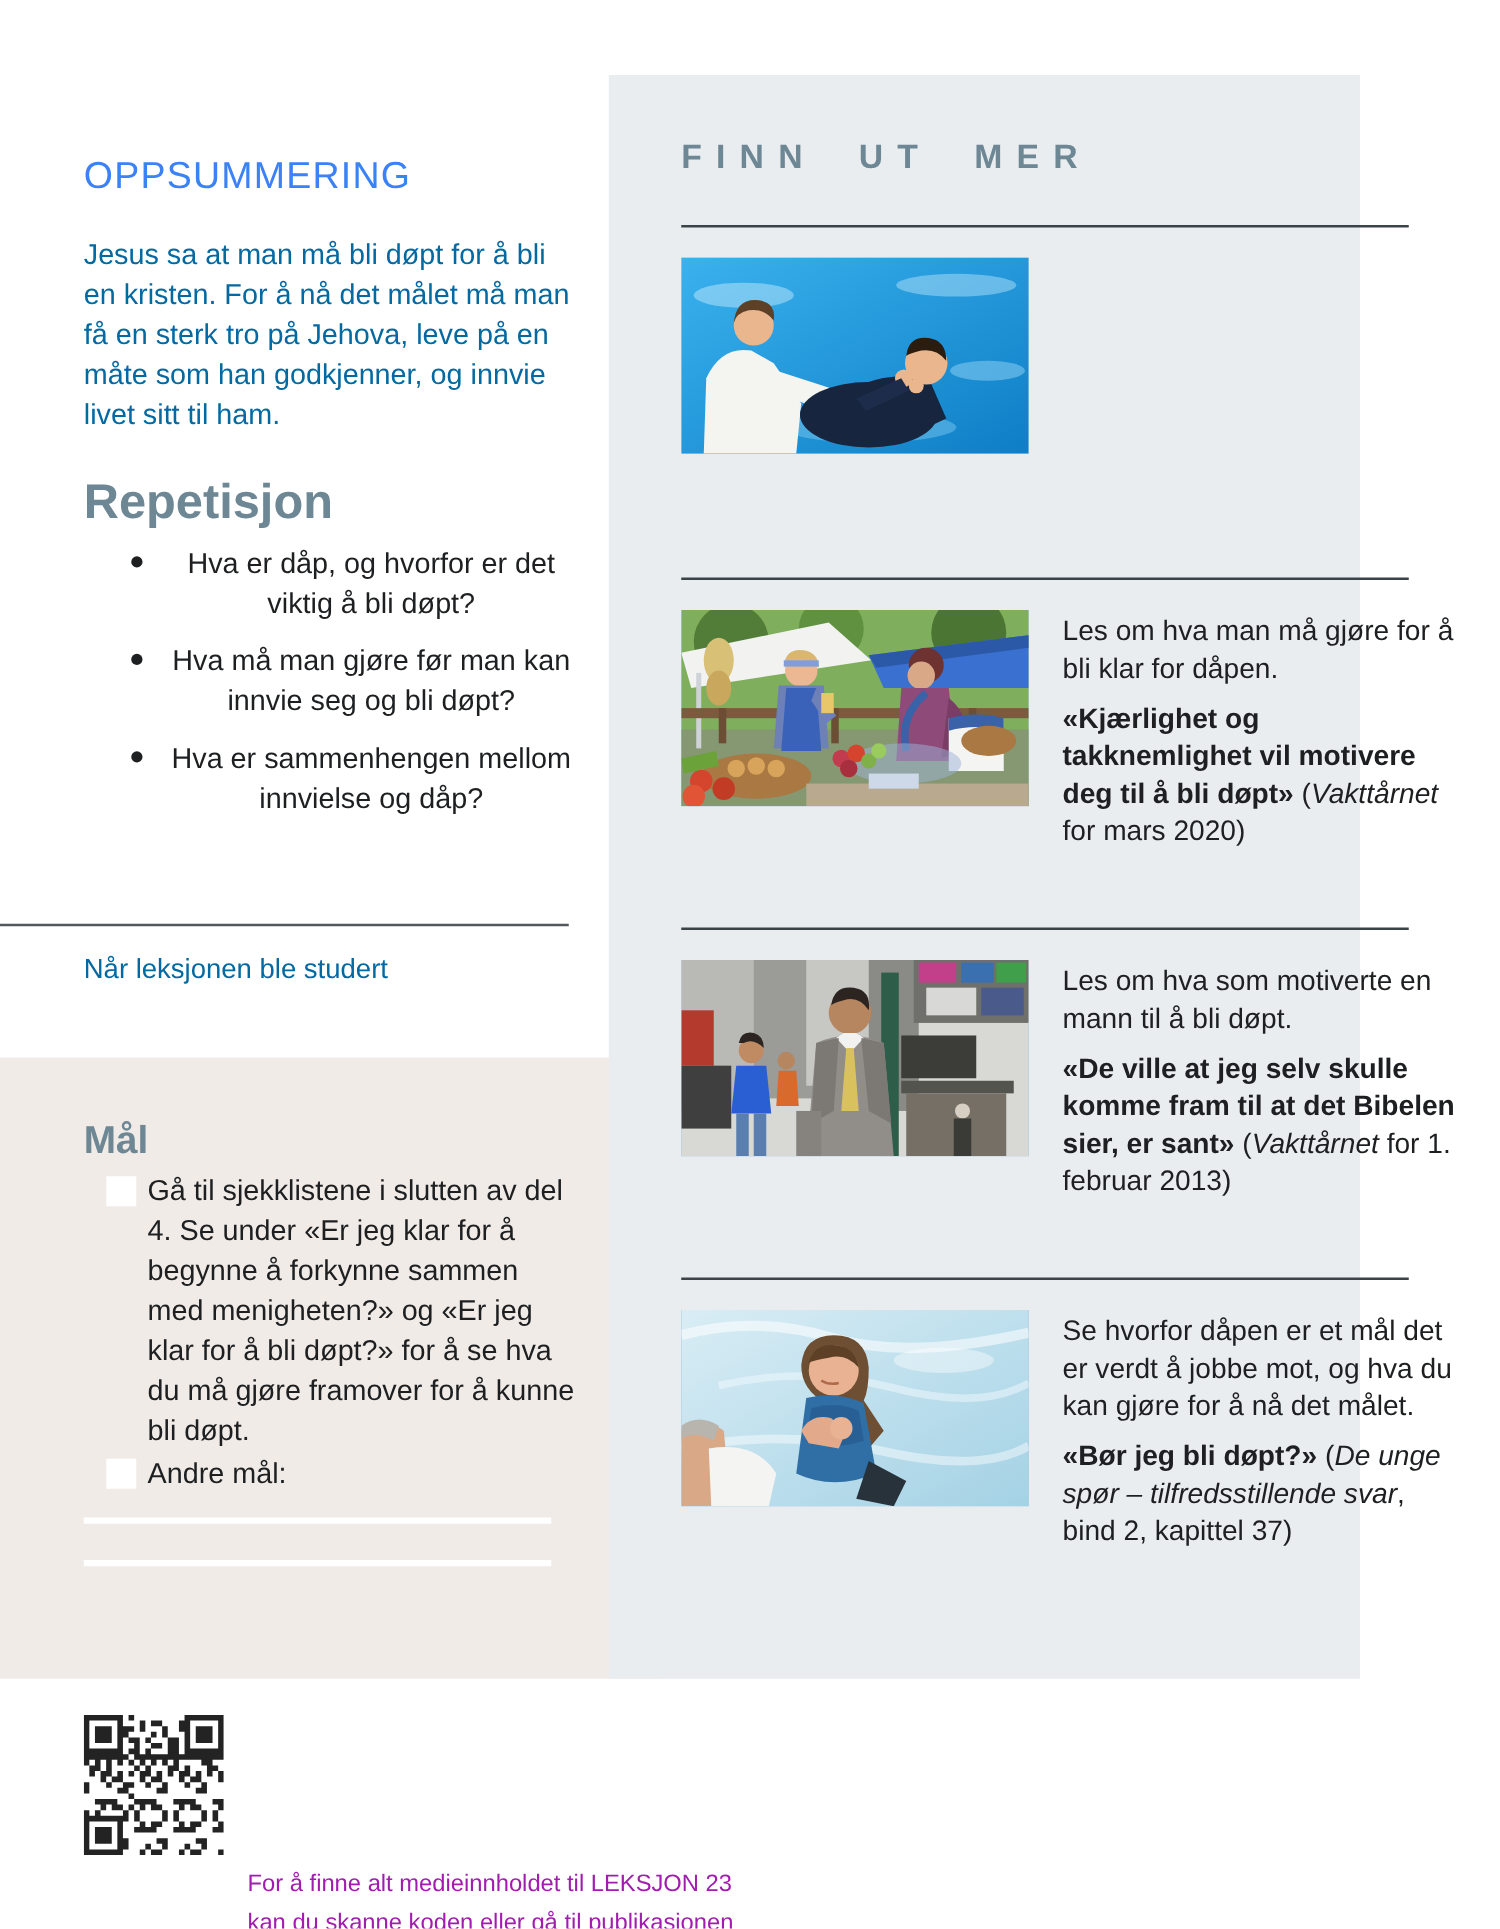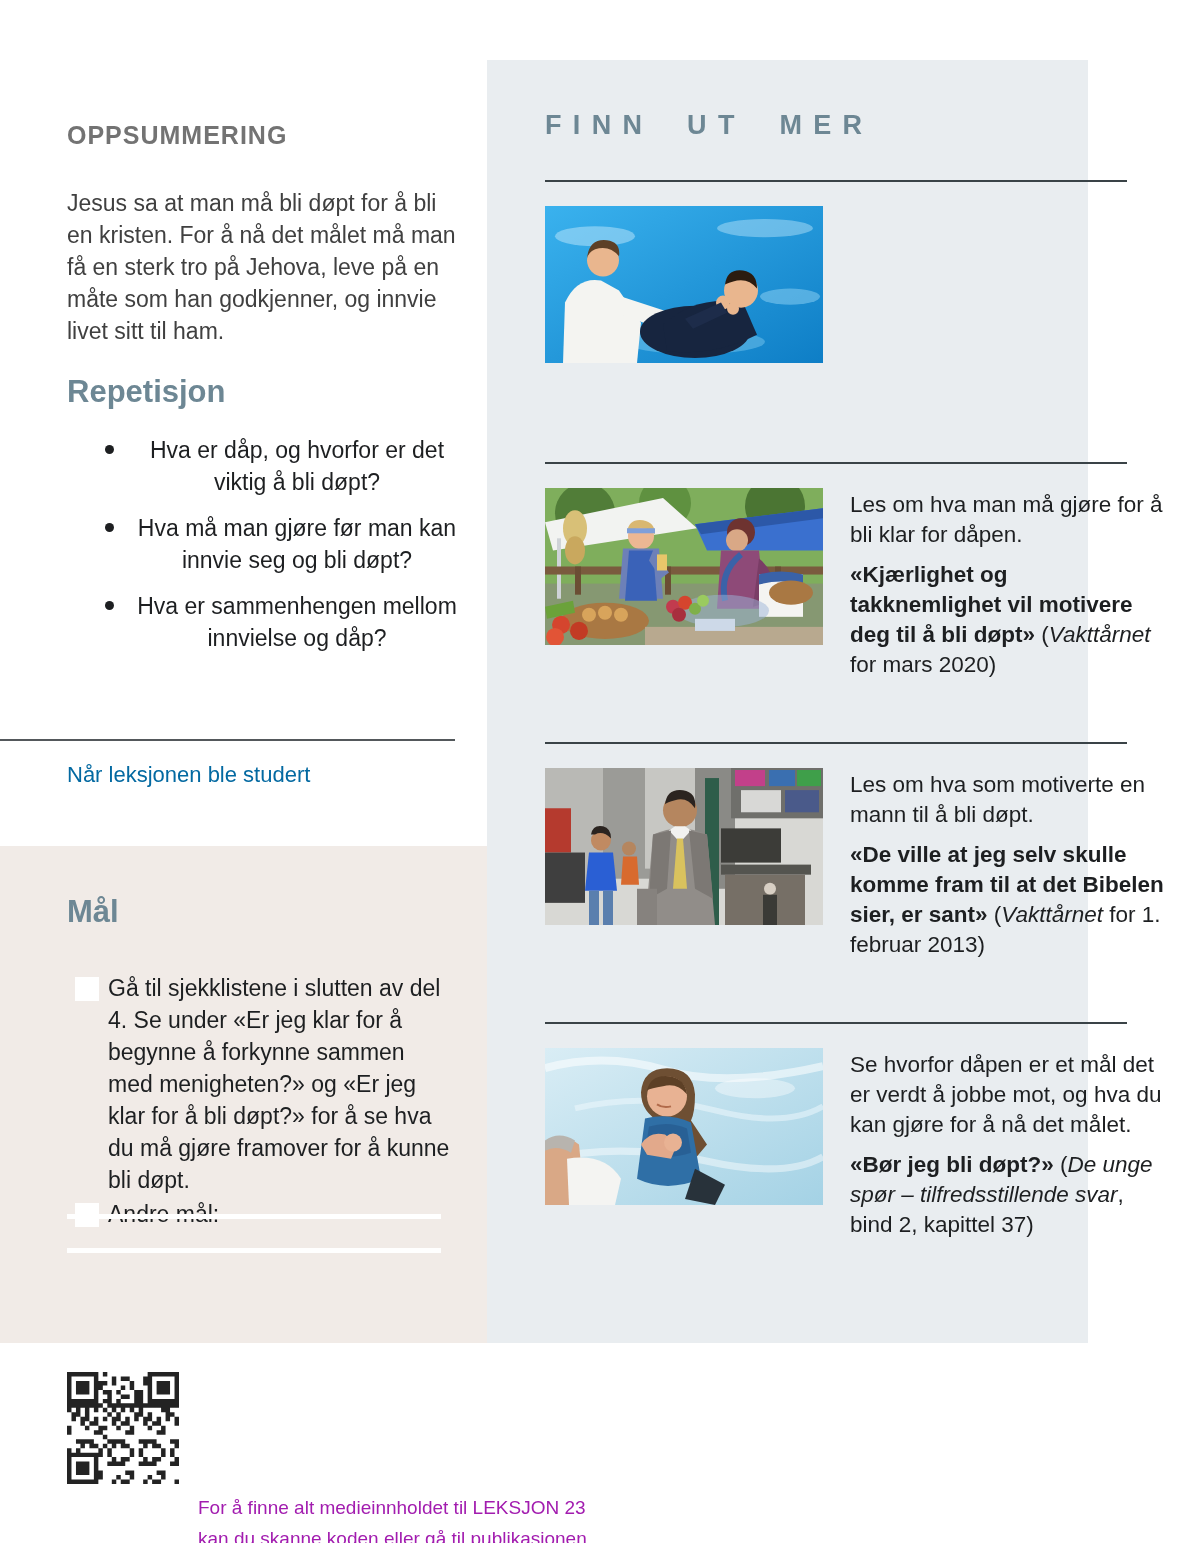--- a/index.html
+++ b/index.html
@@ -3,29 +3,29 @@
 <meta charset="utf-8">
 <style>
   html,body{margin:0;padding:0;background:#ffffff;}
   .page{
     position:relative;width:1200px;height:1543px;background:#ffffff;overflow:hidden;
     font-family:"Liberation Sans","DejaVu Sans",sans-serif;color:#1d1f21;
   }
   
   .summary-title{
     position:absolute;left:67px;top:104px;width:400px;
-    font-size:25px;font-weight:700;letter-spacing:1px;color:#737373;
+    font-size:30px;font-weight:400;letter-spacing:1px;color:#3b82f6;
   }
   .summary-text{
     position:absolute;left:67px;top:164px;width:396px;
-    font-size:23px;line-height:32px;color:#404040;
+    font-size:23px;line-height:32px;color:#0369a1;
   }
   .review-title{
     position:absolute;left:67px;top:348px;width:300px;
-    font-size:31px;font-weight:700;color:#6d8794;
+    font-size:39px;font-weight:700;color:#6d8794;
   }
   .review-list{
     position:absolute;left:67px;top:418px;width:380px;
     list-style:none;margin:16px;padding:0;text-align:center;
   }
   .review-list li{
     position:relative;margin:0 0 14px 0;padding-left:48px;
     font-size:23px;line-height:32px;
   }
   .review-list li .dot{
@@ -40,21 +40,21 @@
     font-size:22px;line-height:30px;color:#0369a1;
   }
   
   .goals-panel{
     position:absolute;left:0;top:846px;width:530px;height:497px;background:#f1ebe7;
   }
   .goals-title{
     position:absolute;left:67px;top:22px;
     font-size:31px;font-weight:700;color:#6d8794;
   }
-  .goal-item{position:absolute;left:75px;width:378px;margin-top:36px;}
+  .goal-item{position:absolute;left:85px;width:378px;}
   .goal-item .checkbox{
     position:absolute;left:0;top:5px;width:24px;height:24px;background:#ffffff;
   }
   .goal-item .goal-text{
     margin:0 0 0 33px;font-size:23px;line-height:32px;color:#1d1f21;
   }
   .goal-item-1{top:90px;}
   .goal-item-2{top:316px;}
   .write-line{position:absolute;left:67px;width:374px;height:5px;background:#ffffff;}
   .write-line-1{top:368px;}

